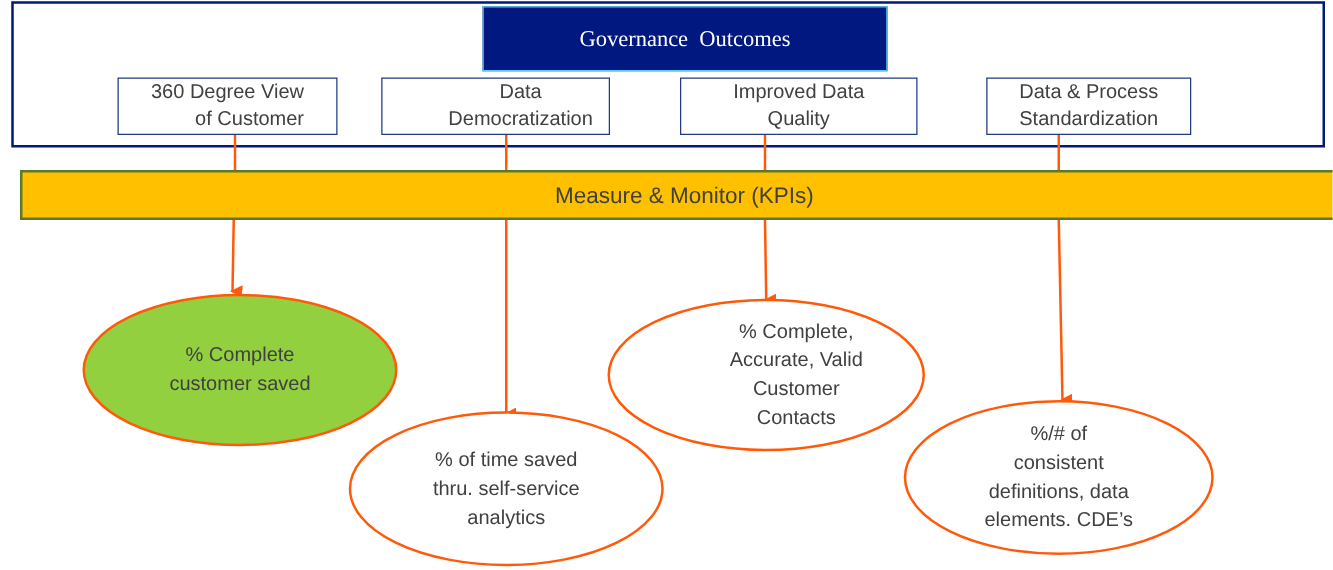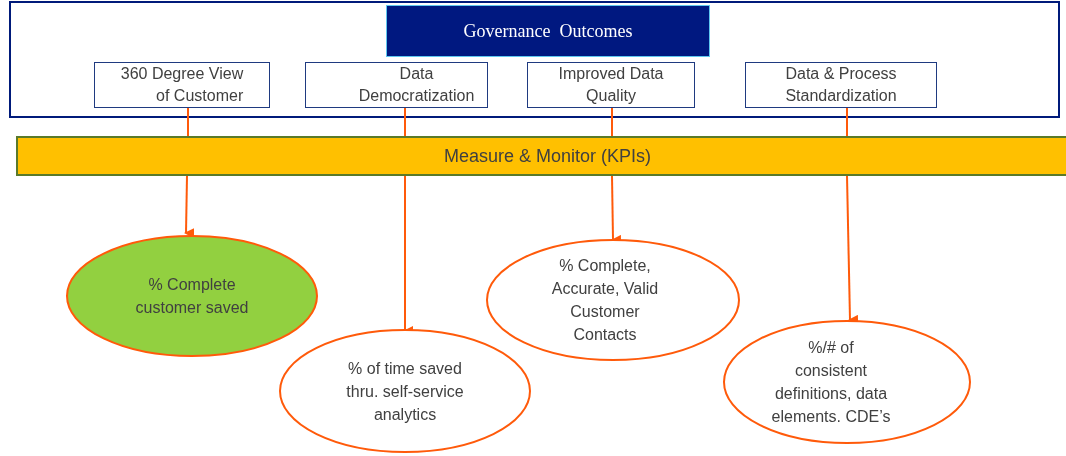--- a/index.html
+++ b/index.html
@@ -32,25 +32,25 @@
 <div class="title">Governance  Outcomes</div>
 
 <div class="outcome" style="left:94px;width:176px;">
   <span style="white-space:pre-line;text-align:right;">360 Degree View
 of Customer</span>
 </div>
 <div class="outcome" style="left:305px;width:183px;">
   <span style="white-space:pre-line;margin-left:40px;">Data
 Democratization</span>
 </div>
-<div class="outcome" style="left:527px;width:168px;">
+<div class="outcome" style="left:544px;width:190px;">
   <span style="white-space:pre-line;">Improved Data
 Quality</span>
 </div>
-<div class="outcome" style="left:745px;width:192px;">
+<div class="outcome" style="left:789px;width:164px;">
   <span style="white-space:pre-line;">Data &amp; Process
 Standardization</span>
 </div>
 
 <svg class="connectors" viewBox="0 0 1066 456">
   <defs>
     <marker id="arrowhead" markerWidth="10" markerHeight="10" refX="5" refY="8" orient="auto" markerUnits="userSpaceOnUse">
       <path d="M0,0 L10,0 L5,10 Z" fill="#ff5a0a"></path>
     </marker>
   </defs>
@@ -71,20 +71,20 @@
   <ellipse cx="847" cy="382" rx="123" ry="61" fill="#ffffff" stroke="#ff5a0a" stroke-width="2"></ellipse>
 </svg>
 
 <div class="kpi-bar">Measure &amp; Monitor (KPIs)</div>
 
 <div class="kpi" style="left:67px;top:236px;width:250px;height:120px;">% Complete
 customer saved</div>
 <div class="kpi" style="left:280px;top:330px;width:250px;height:122px;">% of time saved
 thru. self-service
 analytics</div>
-<div class="kpi" style="left:479px;top:240px;width:252px;height:120px;">% Complete,
+<div class="kpi" style="left:511px;top:240px;width:252px;height:120px;">% Complete,
 Accurate, Valid
 Customer
 Contacts</div>
-<div class="kpi" style="left:708px;top:321px;width:246px;height:122px;">%/# of
+<div class="kpi" style="left:724px;top:321px;width:246px;height:122px;">%/# of
 consistent
 definitions, data
 elements. CDE’s</div>
 
 </body></html>

